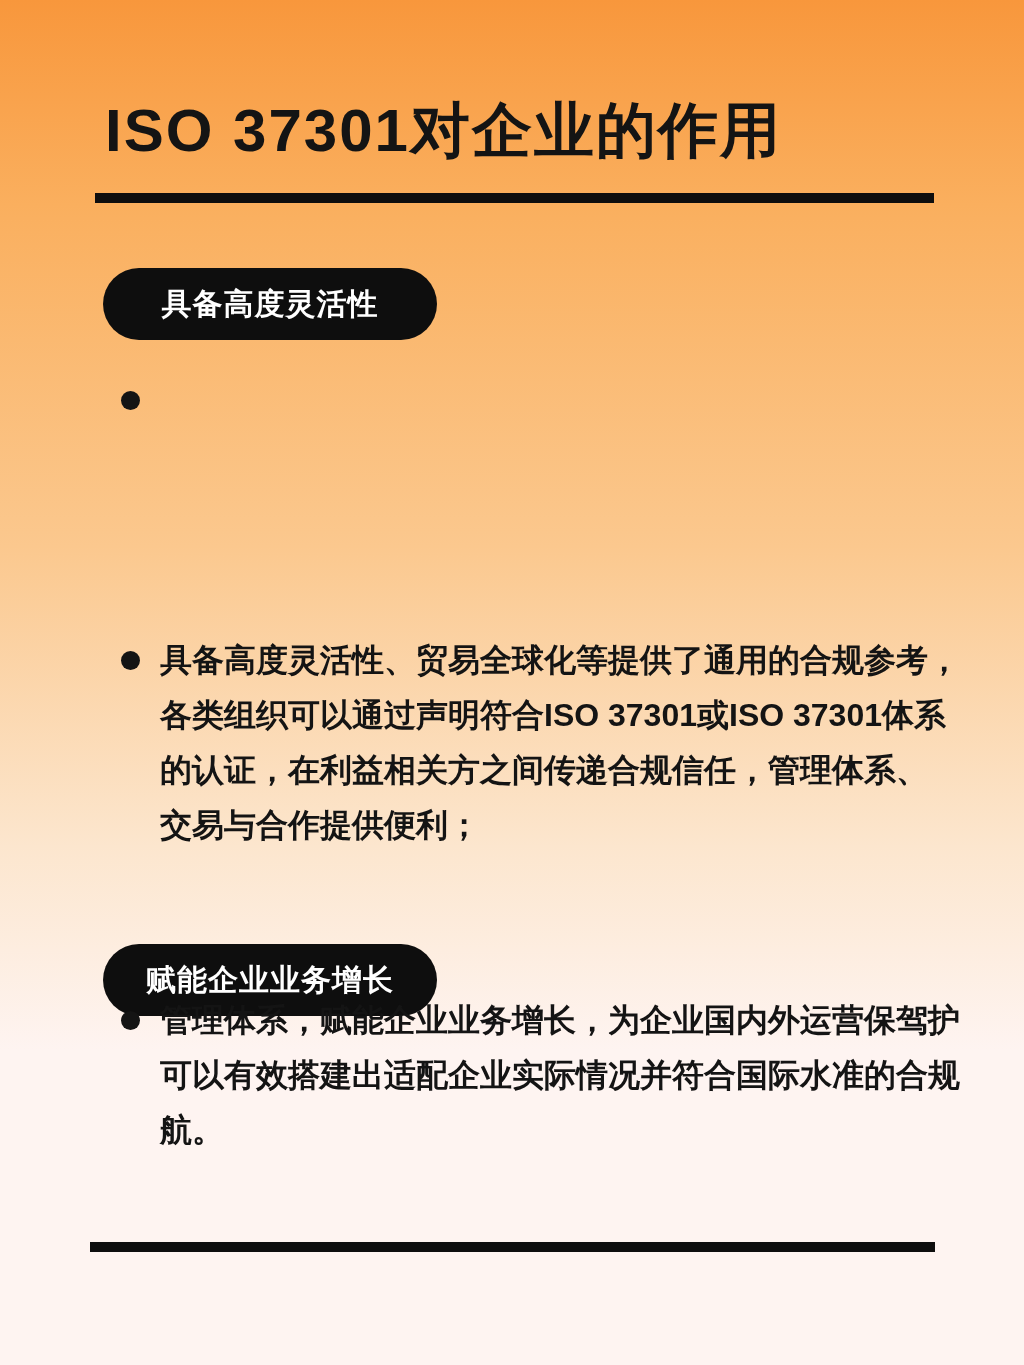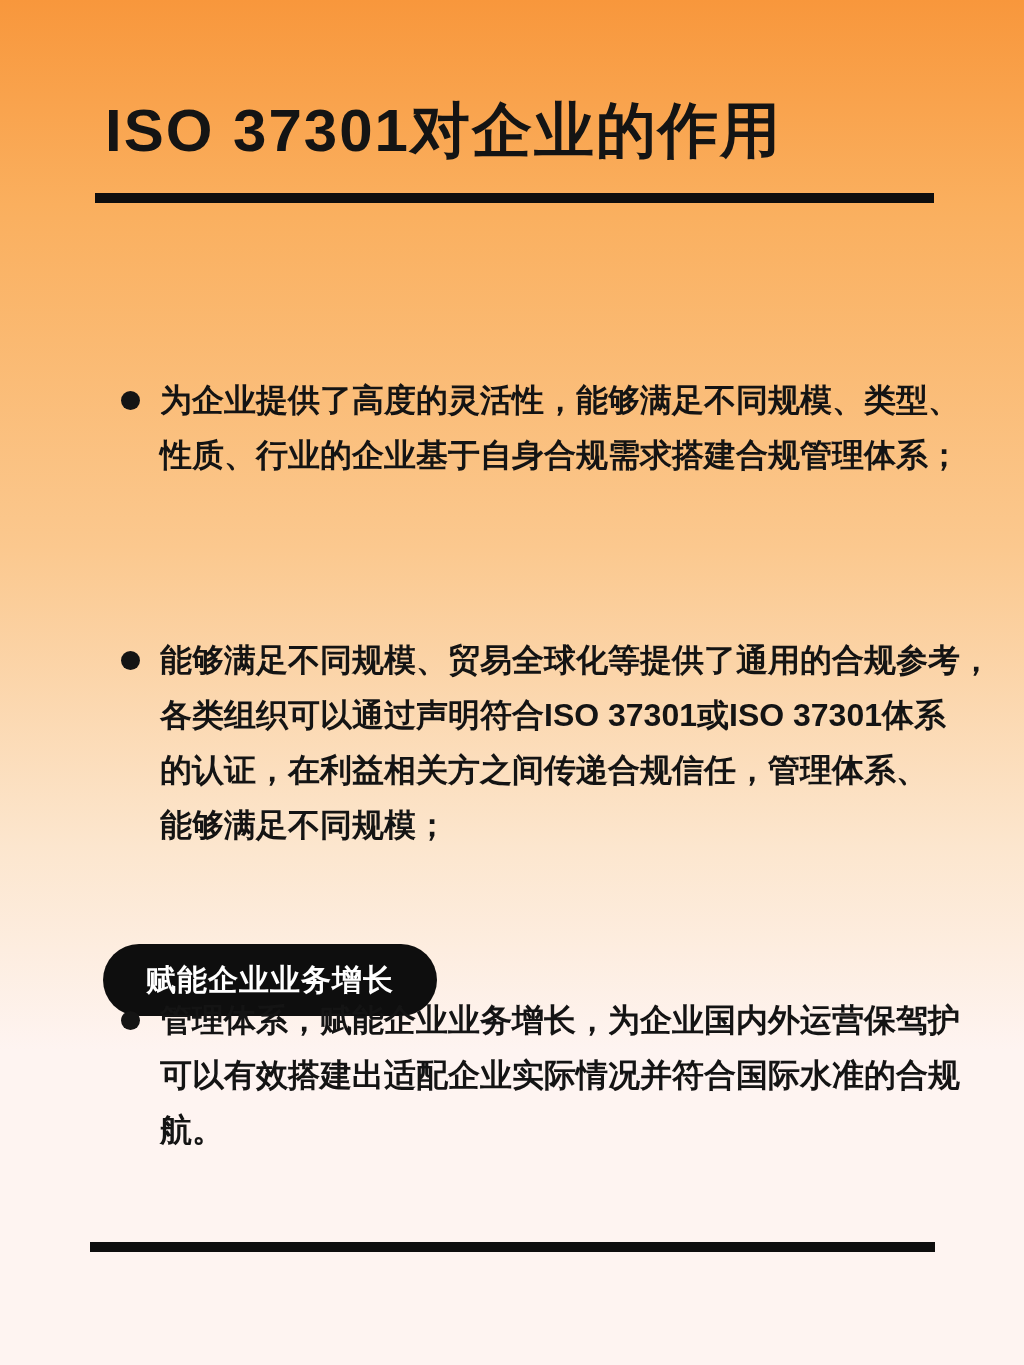--- a/index.html
+++ b/index.html
@@ -89,32 +89,29 @@
   .body-text .line { white-space: nowrap; }
 </style>
 </head>
 <body>
 
 <div class="page">
 
   <h1 class="title">ISO 37301对企业的作用</h1>
   <div class="rule title-rule"></div>
 
+  <div class="badge b1">具备高度灵活性</div>
   <span class="dot d1"></span>
-  <div class="body-text t1">
-    <div class="line">为企业提供了高度的灵活性，能够满足不同规模、类型、</div>
-    <div class="line">性质、行业的企业基于自身合规需求搭建合规管理体系；</div>
-  </div>
 
   <span class="dot d2"></span>
   <div class="body-text t2">
-    <div class="line">能够满足不同规模、贸易全球化等提供了通用的合规参考，</div>
+    <div class="line">具备高度灵活性、贸易全球化等提供了通用的合规参考，</div>
     <div class="line">各类组织可以通过声明符合ISO 37301或ISO 37301体系</div>
     <div class="line">的认证，在利益相关方之间传递合规信任，管理体系、</div>
-    <div class="line">能够满足不同规模；</div>
+    <div class="line">交易与合作提供便利；</div>
   </div>
 
   <div class="badge b3">赋能企业业务增长</div>
   <span class="dot d3"></span>
   <div class="body-text t3">
     <div class="line">管理体系，赋能企业业务增长，为企业国内外运营保驾护</div>
     <div class="line">可以有效搭建出适配企业实际情况并符合国际水准的合规</div>
     <div class="line">航。</div>
   </div>
 

